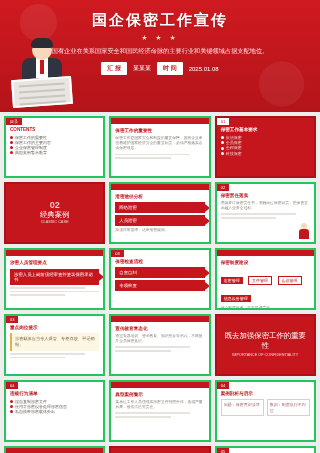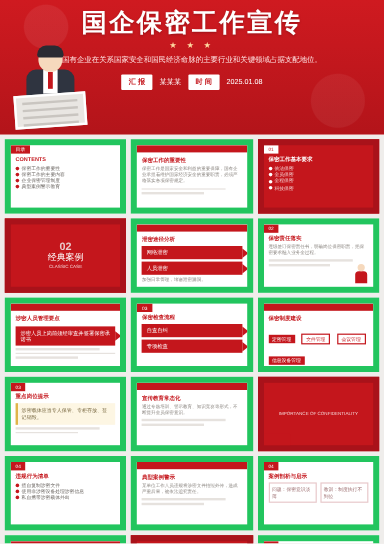--- a/index.html
+++ b/index.html
@@ -10,21 +10,21 @@
   .hero { position:relative; width:320px; height:112px; background:#c4161c; overflow:hidden; }
   .hero:before{
     content:""; position:absolute; inset:0;
     background:
       radial-gradient(circle at 12% 20%, rgba(255,255,255,.07) 0 18px, transparent 19px),
       radial-gradient(circle at 88% 75%, rgba(255,255,255,.06) 0 22px, transparent 23px),
       linear-gradient(180deg,#cf1a20 0%, #b3141a 100%);
   }
   .hero-inner{ position:relative; padding:7px 10px 0 10px; }
   .hero-title{
-    text-align:center; color:#ffffff; font-size:21px; font-weight:bold;
+    text-align:center; color:#ffffff; font-size:15px; font-weight:bold;
     letter-spacing:2px; line-height:26px; text-shadow:0 1px 2px rgba(0,0,0,.25);
     font-family:"Liberation Sans", sans-serif;
   }
   .hero-stars{ text-align:center; color:#ffd9a0; font-size:7px; letter-spacing:3px; margin-top:1px; }
   .hero-sub{
     margin:4px 16px 0 16px; text-align:center; color:#ffe2e2; font-size:6.2px; line-height:9px;
   }
   .hero-meta{ display:flex; justify-content:center; gap:6px; margin-top:7px; align-items:center; }
   .meta-tag{ background:#ffffff; color:#c4161c; font-size:6px; padding:2px 6px; border-radius:1px; font-weight:bold; }
   .meta-val{ color:#ffffff; font-size:6px; }
@@ -33,21 +33,21 @@
   .fig-head{ position:absolute; left:24px; top:2px; width:20px; height:20px; background:#f6d9bd; border-radius:50%; }
   .fig-hair{ position:absolute; left:23px; top:0px; width:22px; height:10px; background:#2b2b33; border-radius:11px 11px 4px 4px;}
   .fig-body{ position:absolute; left:14px; top:20px; width:40px; height:34px; background:#2f3440; border-radius:8px 8px 0 0;}
   .fig-shirt{ position:absolute; left:28px; top:20px; width:12px; height:20px; background:#ffffff; }
   .fig-tie{ position:absolute; left:32px; top:22px; width:4px; height:14px; background:#c4161c; }
   .fig-板{ position:absolute; left:4px; top:40px; width:60px; height:28px; background:#e9e6e2; border:2px solid #ffffff; transform:rotate(-4deg); }
   .fig-板 i{ display:block; height:2px; background:#c9c5c0; margin:4px 5px; }
 
   
   .grid{ padding:4px 4px 4px 4px; display:grid; grid-template-columns:repeat(3,1fr); gap:4px; }
-  .card{ position:relative; background:#ffffff; border:5px solid #22c55e; height:62px; overflow:hidden; }
+  .card{ position:relative; background:#ffffff; border:2px solid #22c55e; height:62px; overflow:hidden; }
   .card.red{ background:#c4161c; border-color:#a9121a; }
   .card-ttl{ font-size:4.6px; color:#c4161c; font-weight:bold; line-height:6px; }
   .card-ttl.w{ color:#fff; }
   .pad{ padding:4px; }
   .mini-line{ height:1.6px; background:#e6e2de; margin:2px 0; }
   .mini-line.s{ width:62%; }
   .mini-line.m{ width:84%; }
   .hdr-bar{ height:6px; background:#c4161c; width:100%; }
   .sec-num{ font-size:9px; font-weight:bold; color:#e9c9cb; }
   .center{ display:flex; flex-direction:column; align-items:center; justify-content:center; height:100%; text-align:center; }
@@ -242,20 +242,21 @@
       <div class="pad">
         <div class="card-ttl">宣传教育常态化</div>
         <div class="tiny" style="margin-top:2px">通过专题培训、警示教育、知识竞赛等形式，不断提升全员保密意识。</div>
         <div class="mini-line m"></div>
           <div class="mini-line s"></div>
       </div>
     </div>
 
     <div class="card red">
       <div class="center" style="padding:0 5px;">
+        <div class="big-red">既去加强保密工作的重要性</div>
         <div class="tiny w" style="margin-top:2px">IMPORTANCE OF CONFIDENTIALITY</div>
       </div>
       <div class="flag"></div>
     </div>
 
     <div class="card">
       <div class="ribbon">04</div>
       <div class="pad" style="padding-top:9px">
         <div class="card-ttl">违规行为清单</div>
         <div class="dotrow" style="margin-top:2px">

